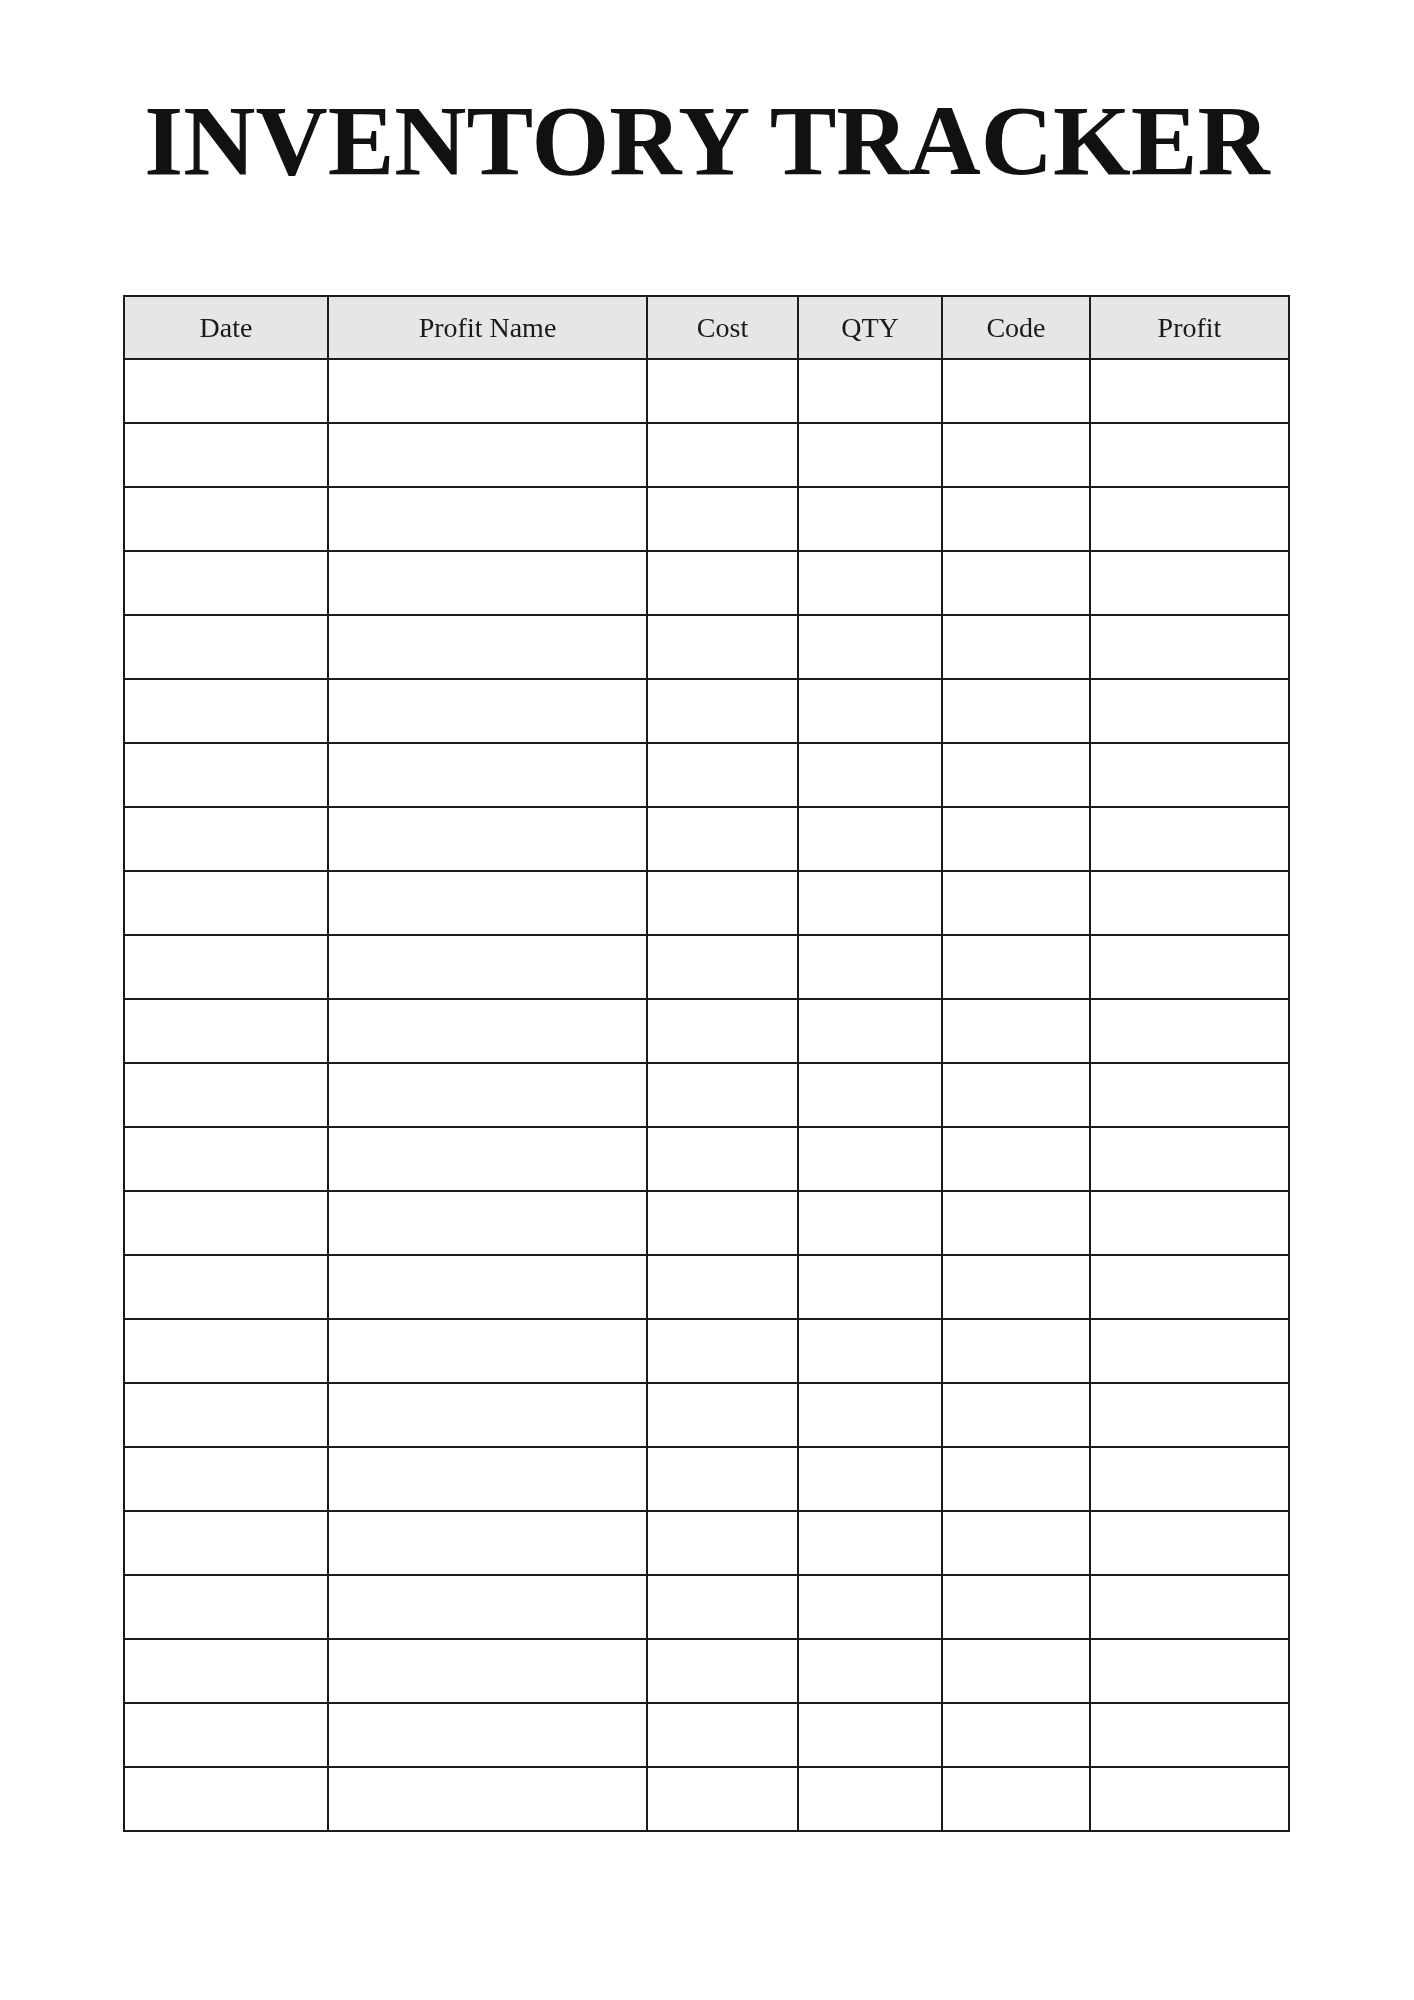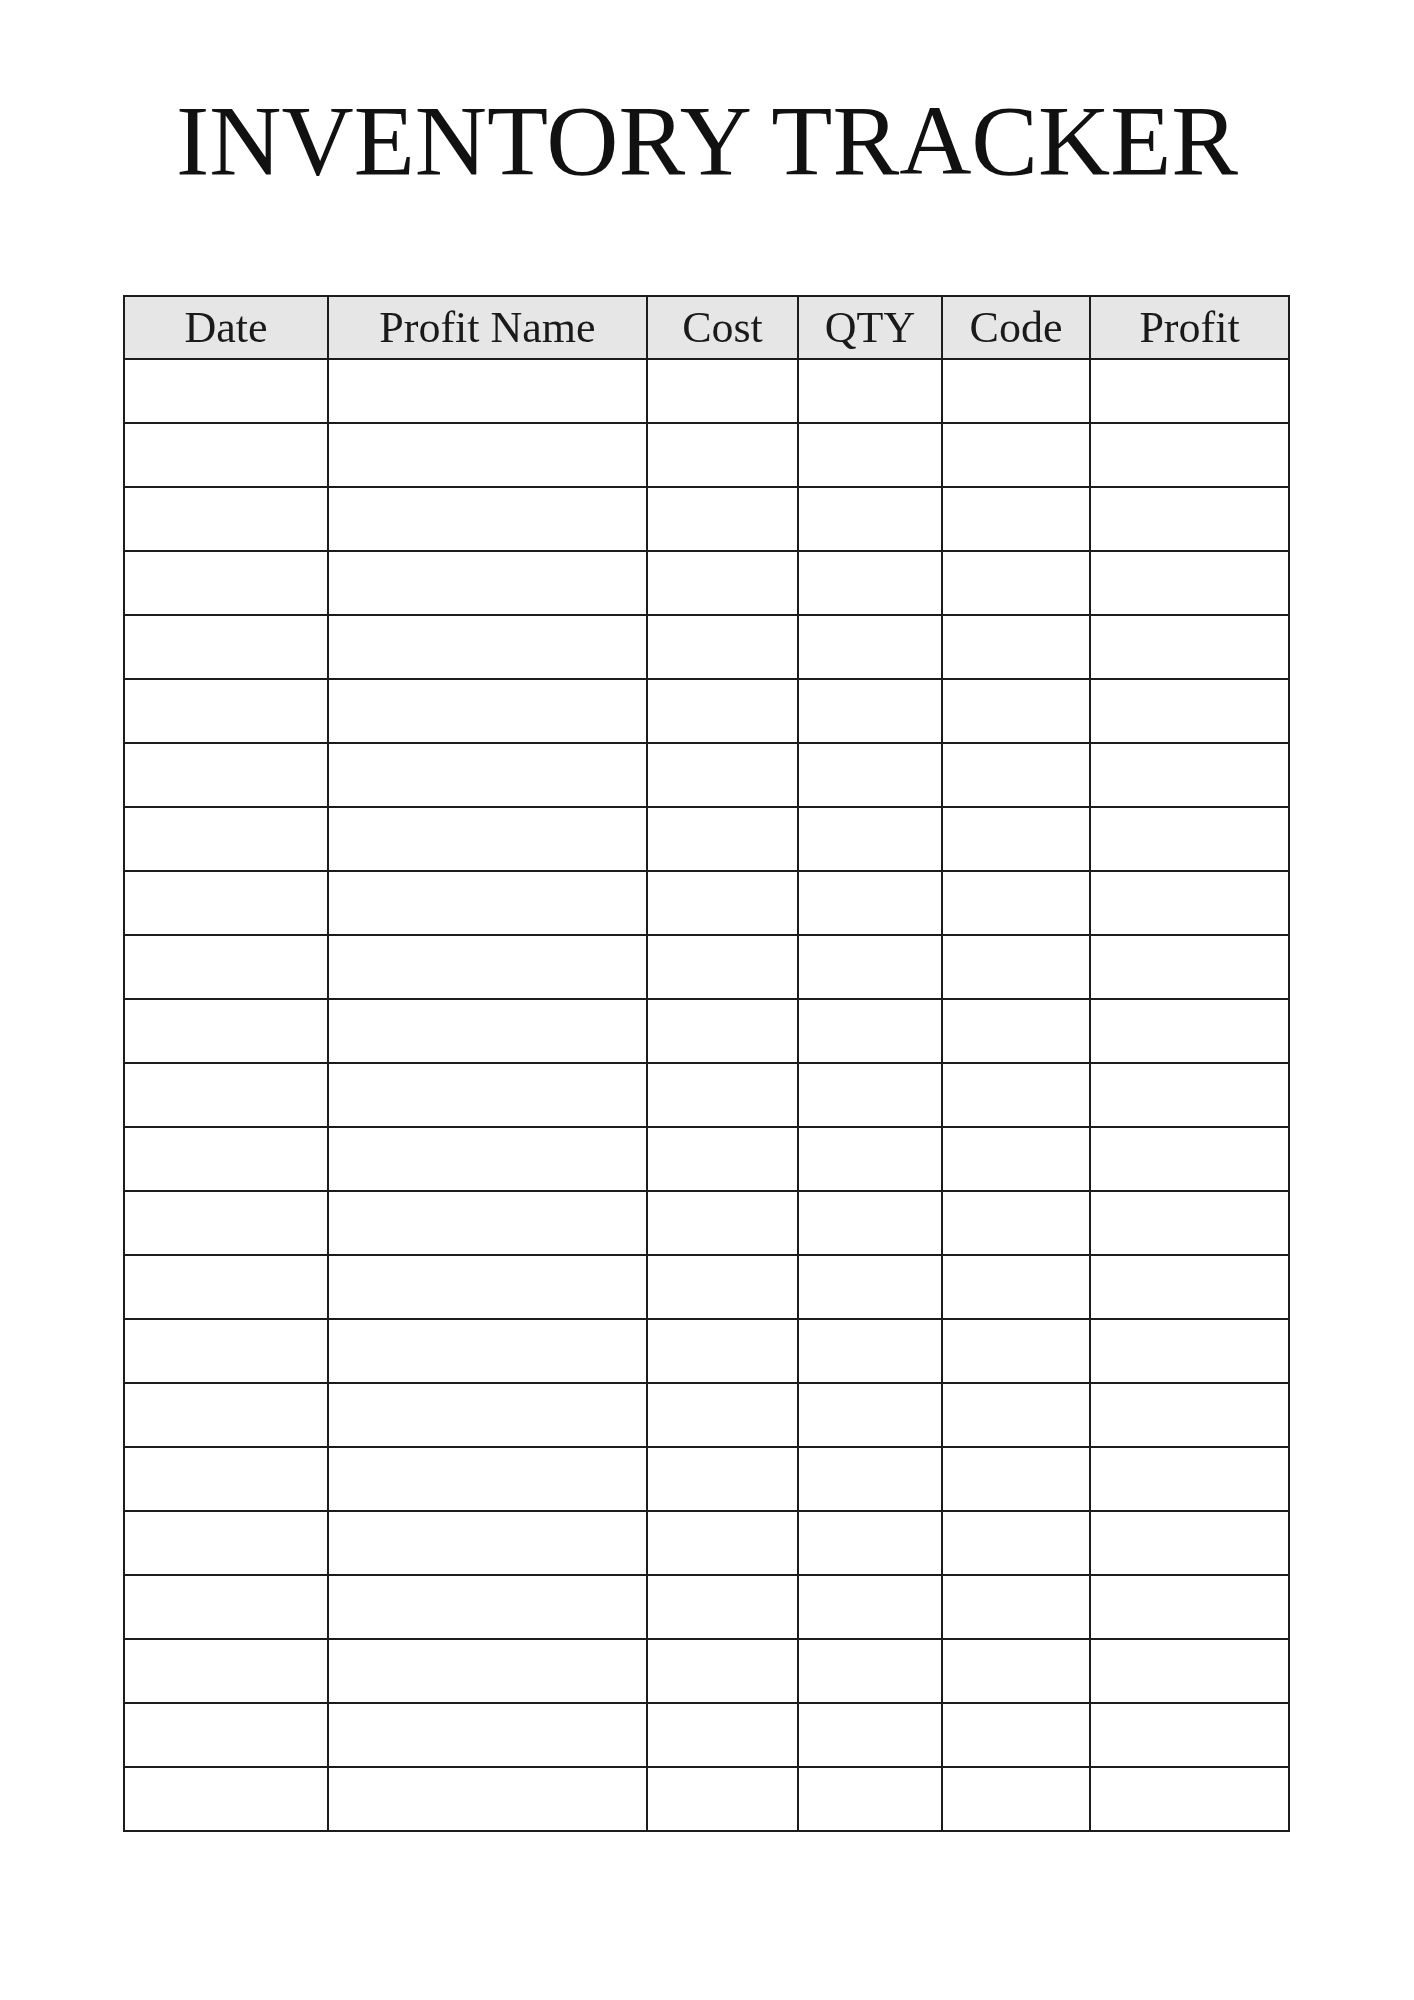--- a/index.html
+++ b/index.html
@@ -18,21 +18,21 @@
     overflow:hidden;
   }
   .page-title{
     position:absolute;
     top:91px;
     left:0;
     width:100%;
     margin:0;
     text-align:center;
     font-size:100px;
-    font-weight:400;
+    font-weight:700;
     line-height:1;
     letter-spacing:0px;
     color:var(--title-color);
     white-space:nowrap;
   }
   table.tracker{
     position:absolute;
     left:123px;
     top:295px;
     width:1167px;
@@ -41,21 +41,21 @@
   }
   table.tracker th,
   table.tracker td{
     border:2px solid var(--border-color);
     padding:0;
     overflow:hidden;
   }
   table.tracker th{
     background:var(--header-bg);
     height:61px;
-    font-size:44px;
+    font-size:28px;
     font-weight:400;
     text-align:center;
     vertical-align:middle;
     color:#1a1a1a;
   }
   table.tracker td{
     background:#ffffff;
     height:62px;
   }
   col.c0{width:204px;}

